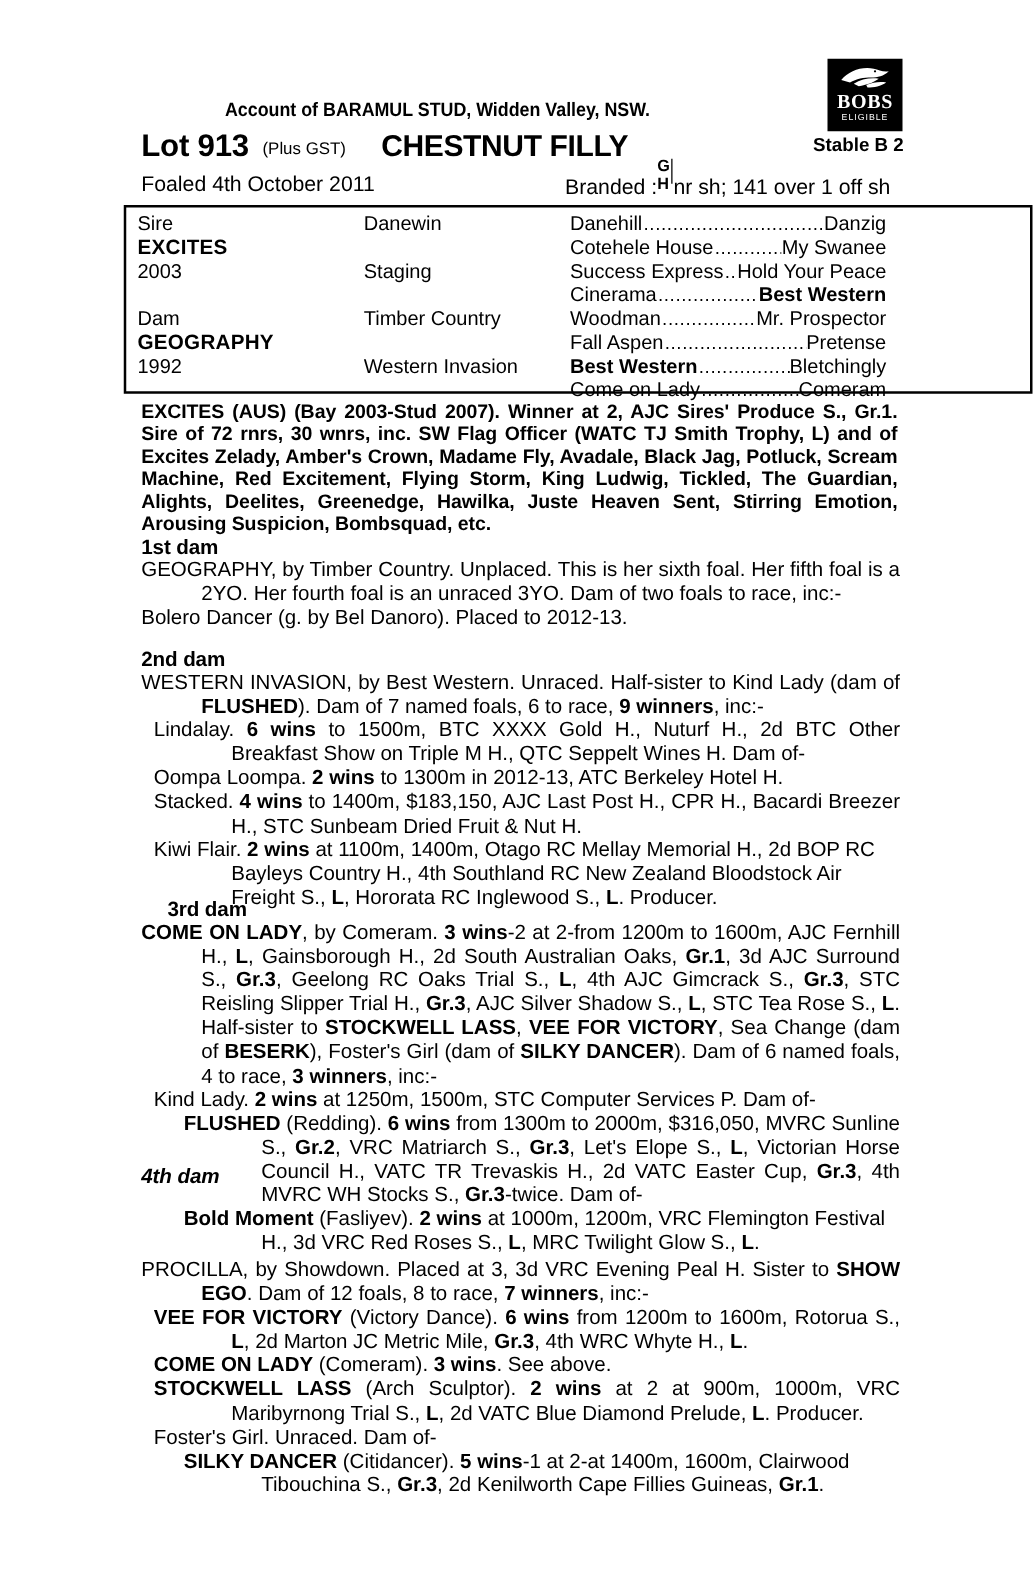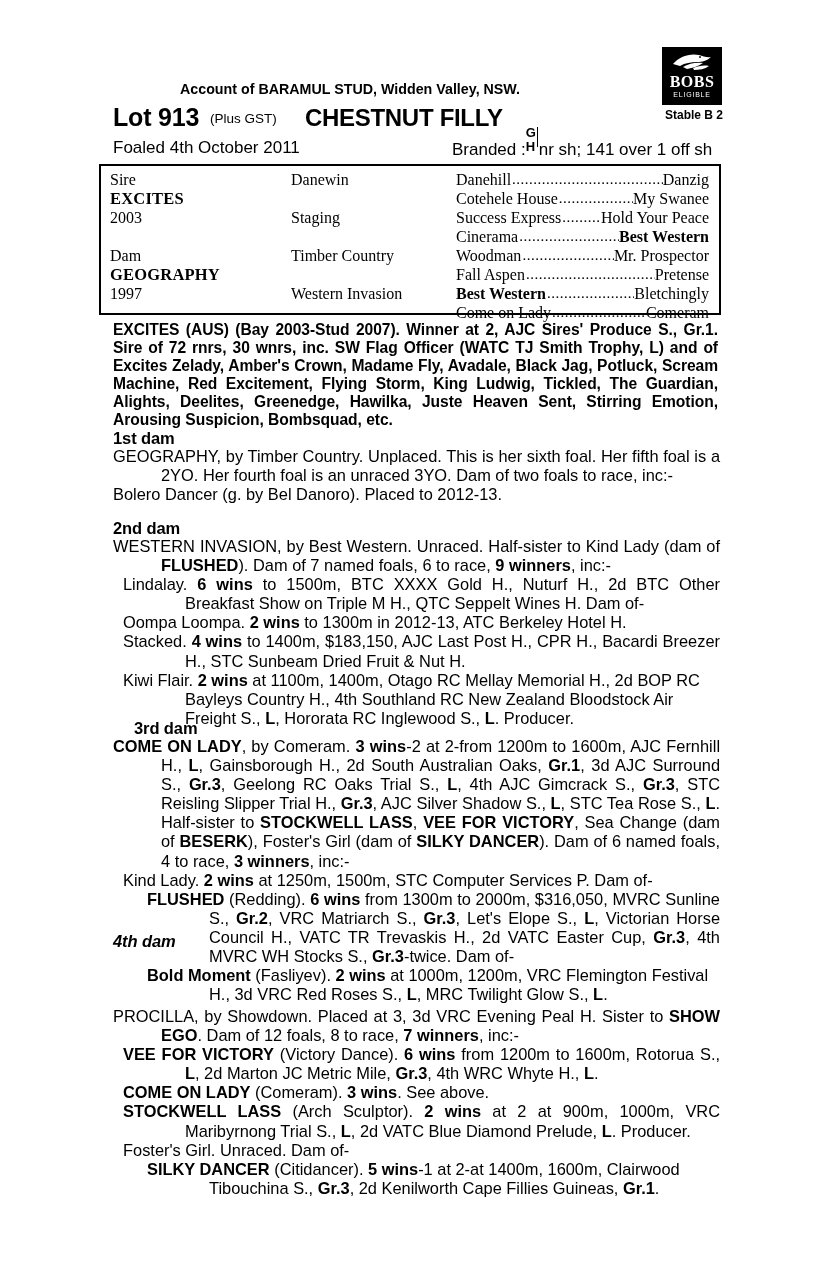--- a/index.html
+++ b/index.html
@@ -93,21 +93,21 @@
     left: 192px;
     top: 1px;
     font-size: 24px;
     font-weight: bold;
     letter-spacing: -0.3px;
   }
   .lot-stable {
     position: absolute;
     right: 0;
     top: 5px;
-    font-size: 12px;
+    font-size: 15px;
     font-weight: bold;
   }
 
   .foaled-row {
     position: absolute;
     left: 113px;
     top: 138px;
     width: 610px;
     height: 22px;
     font-size: 17px;
@@ -142,25 +142,24 @@
     width: 1px;
     height: 20px;
     background: #000;
   }
 
   
   .ped-box {
     position: absolute;
     left: 99px;
     top: 164px;
-    width: 622px;
+    width: 727px;
     height: 151px;
     border: 2px solid #000;
     box-sizing: border-box;
-    font-family: Liberation Serif, serif;
   }
   .ped-inner {
     position: relative;
     width: 100%;
     height: 100%;
   }
   .ped-col1 { position: absolute; left: 9px;   top: 4px; width: 180px; }
   .ped-col2 { position: absolute; left: 190px; top: 4px; width: 155px; }
   .ped-col3 { position: absolute; left: 355px; top: 4px; width: 253px; }
 
@@ -263,21 +262,21 @@
 
   <div class="ped-box">
     <div class="ped-inner">
       <div class="ped-col1">
         <div class="ped-line">Sire</div>
         <div class="ped-line b">EXCITES</div>
         <div class="ped-line">2003</div>
         <div class="ped-line blank"></div>
         <div class="ped-line">Dam</div>
         <div class="ped-line b">GEOGRAPHY</div>
-        <div class="ped-line">1997</div>
+        <div class="ped-line">1992</div>
       </div>
       <div class="ped-col2">
         <div class="ped-line">Danewin</div>
         <div class="ped-line blank"></div>
         <div class="ped-line">Staging</div>
         <div class="ped-line blank"></div>
         <div class="ped-line">Timber Country</div>
         <div class="ped-line blank"></div>
         <div class="ped-line">Western Invasion</div>
       </div>

